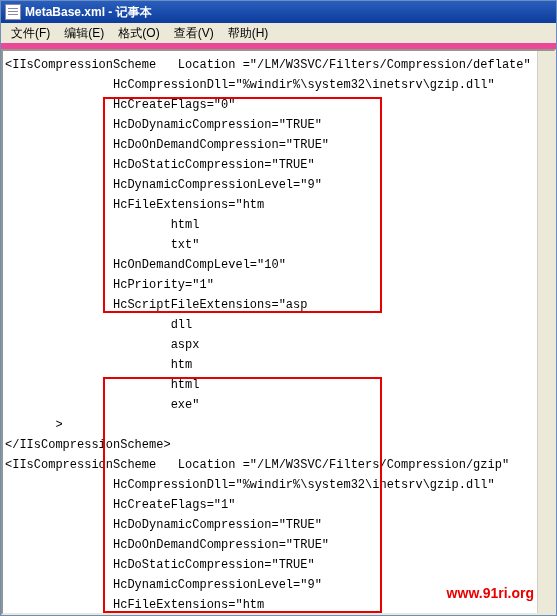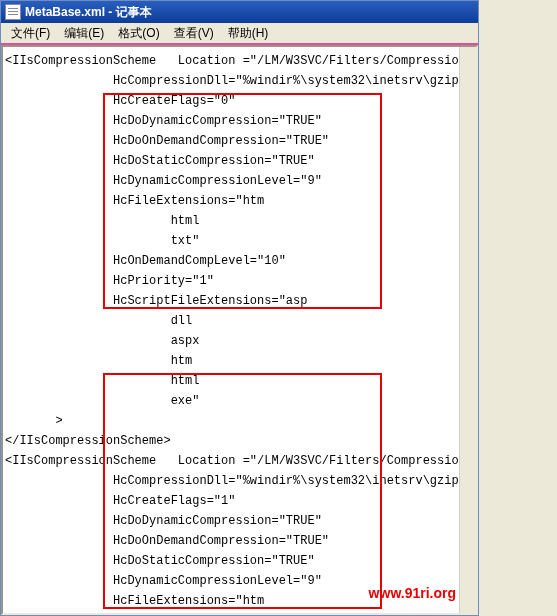--- a/index.html
+++ b/index.html
@@ -4,21 +4,21 @@
 <style>
   html, body {
     margin: 0;
     padding: 0;
     font-family: "Simsun", "宋体", Arial, sans-serif;
     font-size: 12px;
     background: #ece9d8;
     color: #000;
   }
   .window {
-    width: 479px;
+    width: 557px;
     height: 616px;
     border: 1px solid #6b8ebf;
     box-sizing: border-box;
     background: #fff;
     display: flex;
     flex-direction: column;
     position: relative;
   }
   .titlebar {
     height: 22px;
@@ -42,21 +42,21 @@
     content: "";
     position: absolute;
     left: 2px; right: 2px; top: 3px;
     height: 1px;
     background: #88a;
     box-shadow: 0 3px 0 #88a, 0 6px 0 #88a;
   }
   .menubar {
     height: 20px;
     background: #ece9d8;
-    border-bottom: 2px solid #ec4899;
+    border-bottom: 6px solid #ec4899;
     display: flex;
     align-items: center;
     padding: 0 4px;
     gap: 2px;
   }
   .menu-item {
     padding: 2px 6px;
     cursor: default;
   }
   .content-wrap {

